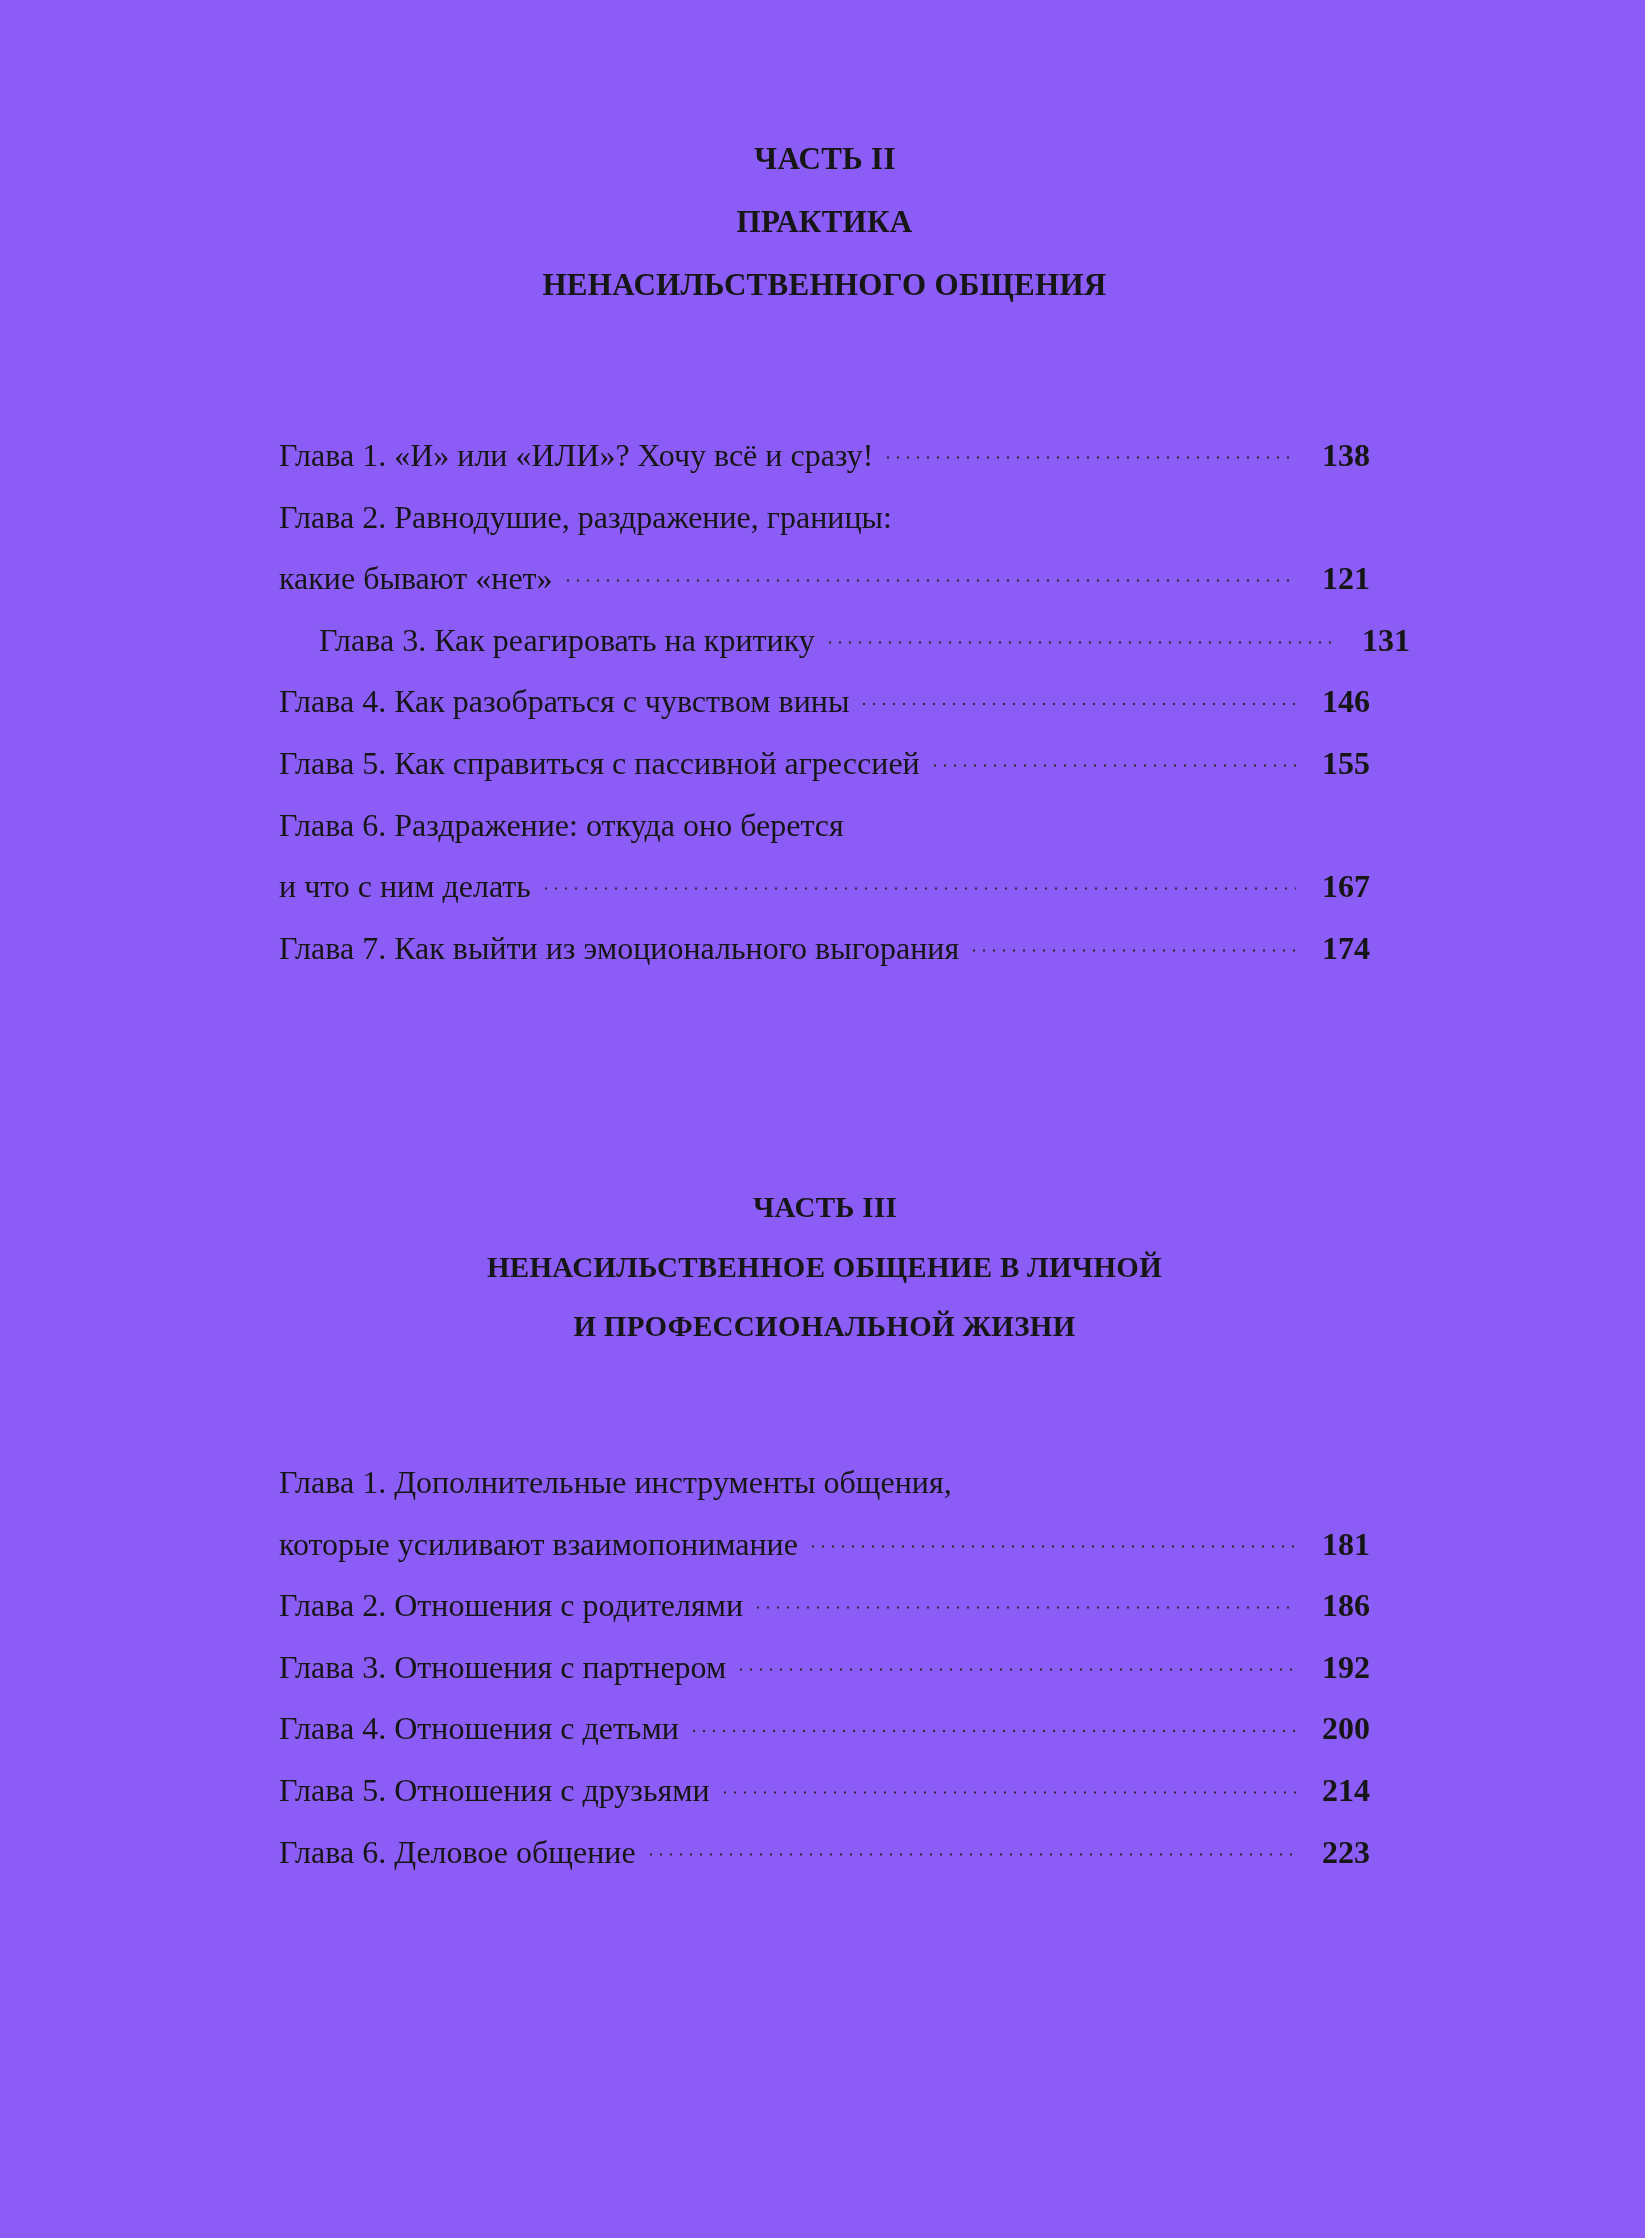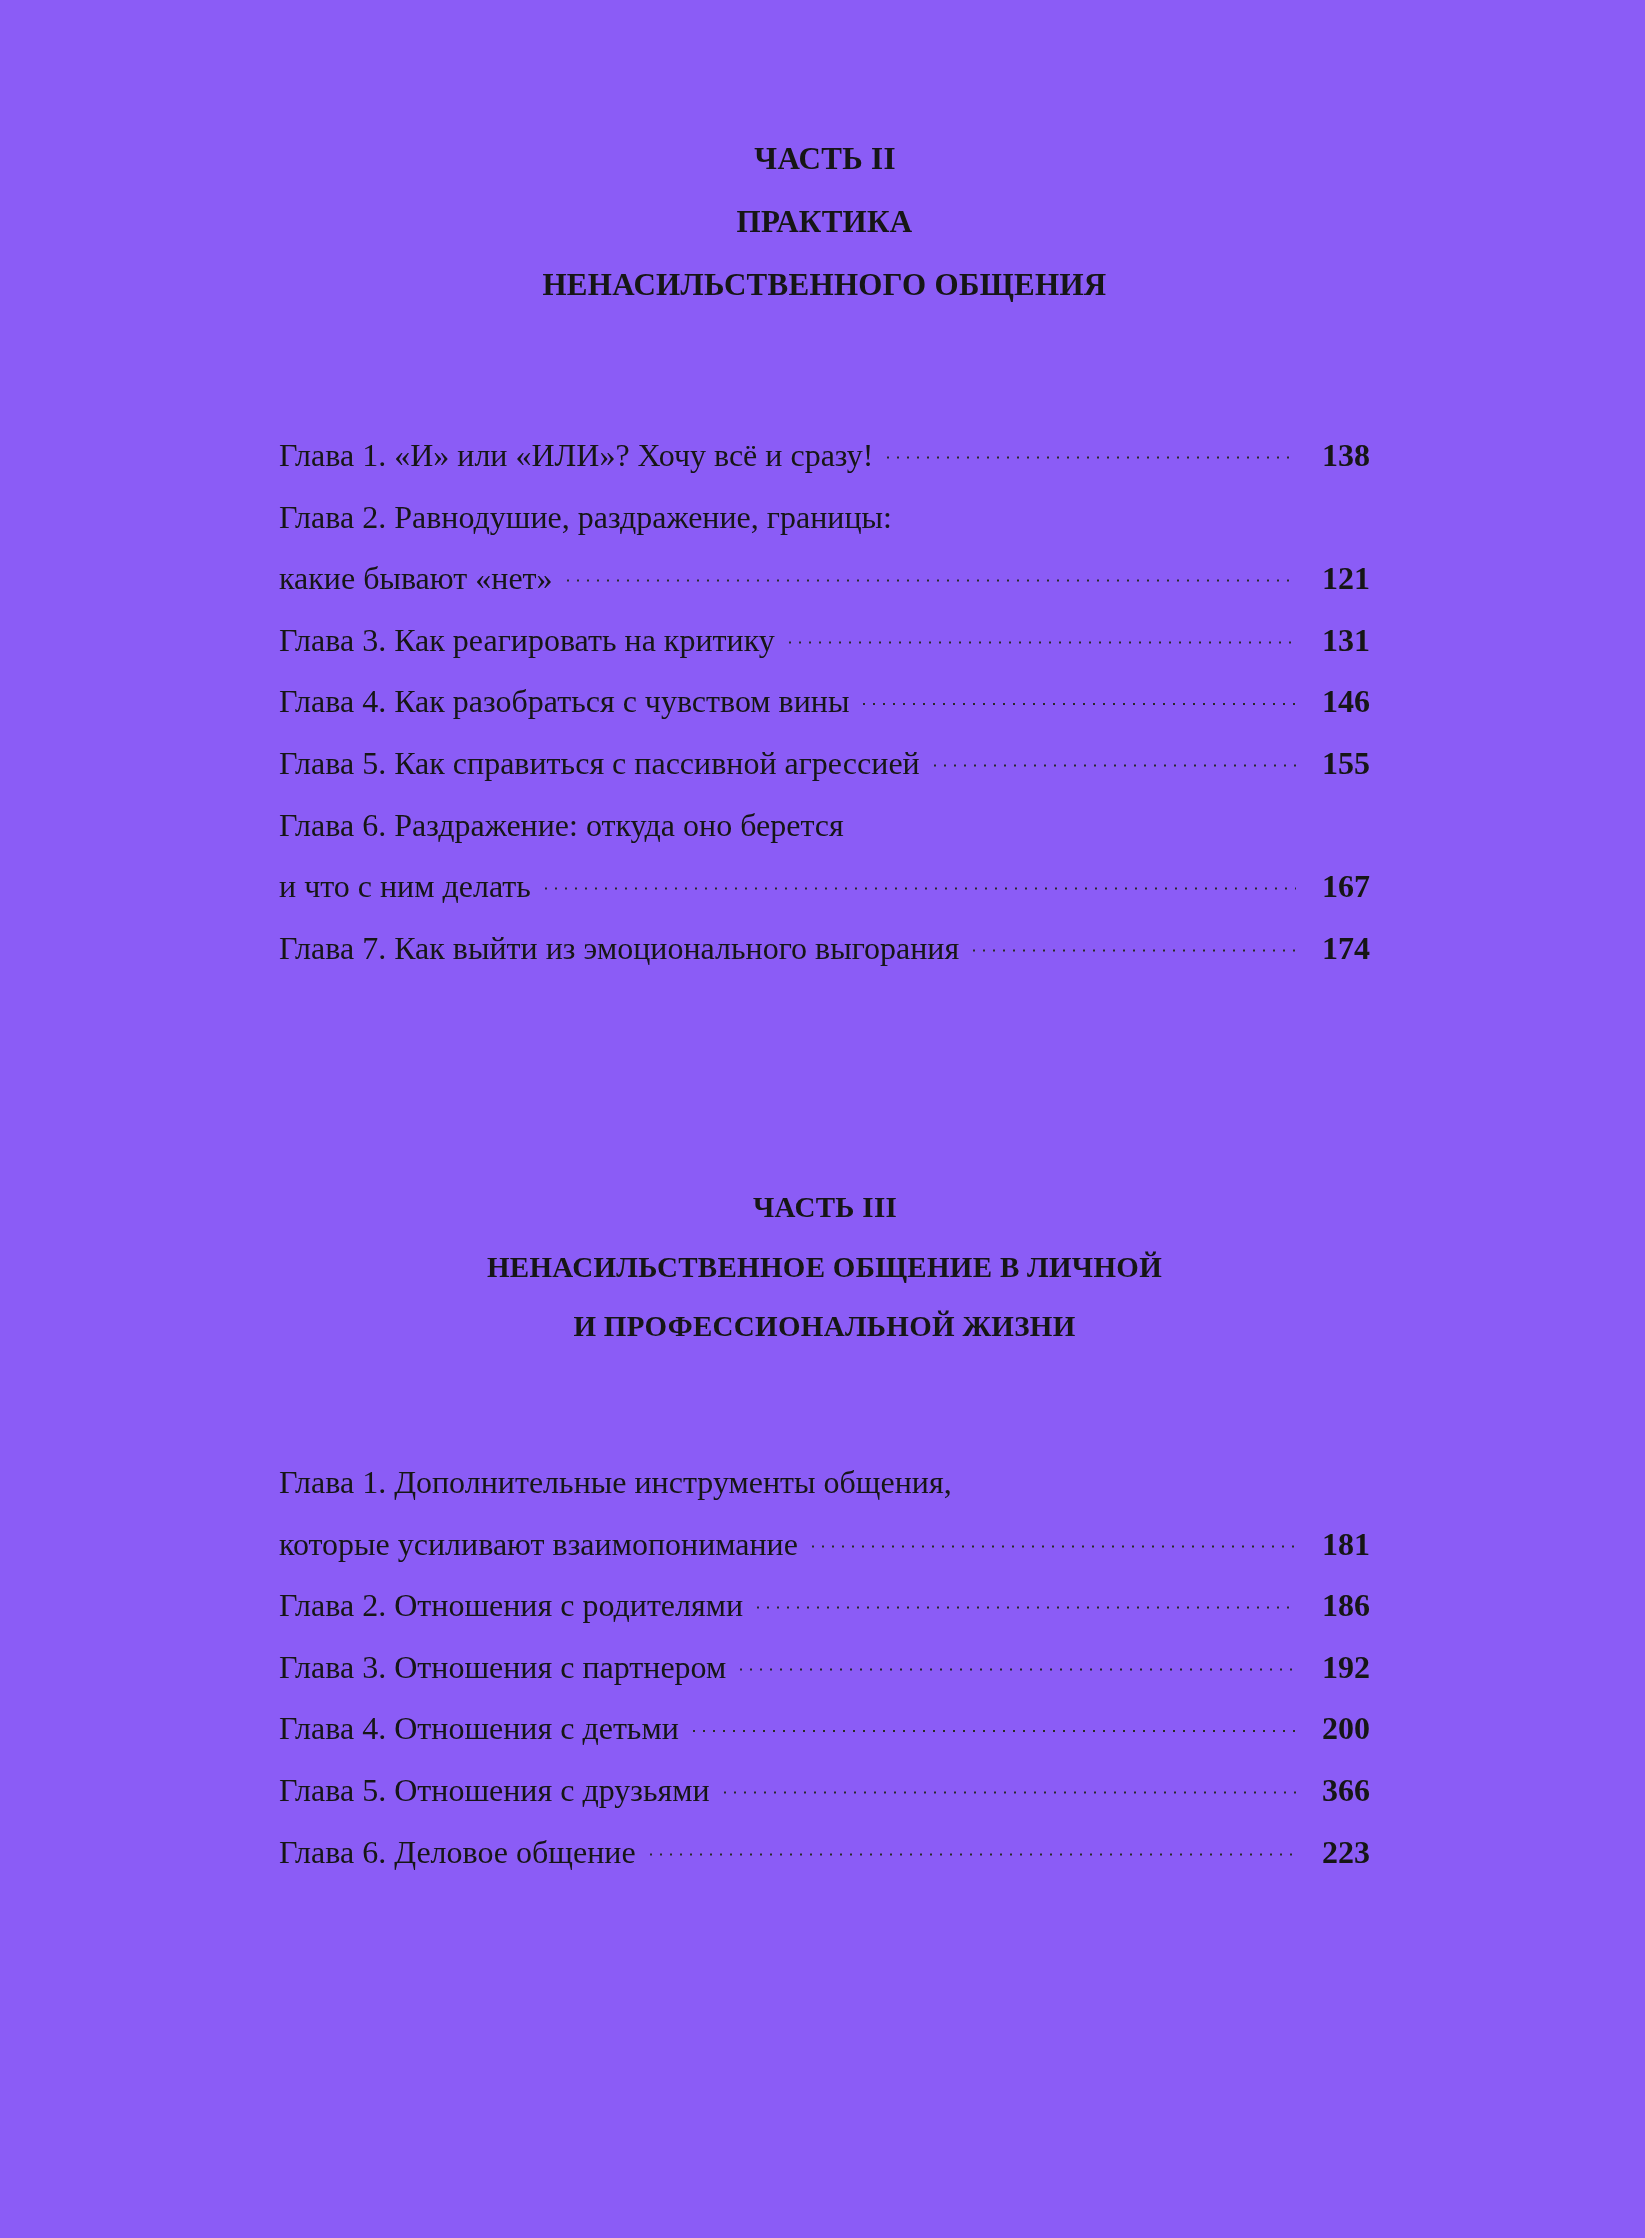--- a/index.html
+++ b/index.html
@@ -142,21 +142,21 @@
         <span class="toc-title">Глава 2. Равнодушие, раздражение, границы:</span>
         <span class="toc-leader"></span>
         <span class="toc-page empty">0</span>
       </div>
       <div class="toc-row" style="margin-top:24.6px;">
         <span class="toc-title">какие бывают «нет»</span>
         <span class="toc-leader"></span>
         <span class="toc-page">121</span>
       </div>
 
-      <div class="toc-row" style="margin-top:24.6px;">
+      <div class="toc-row" style="margin-top:24.6px;margin-left:40px;">
         <span class="toc-title">Глава 3. Как реагировать на критику</span>
         <span class="toc-leader"></span>
         <span class="toc-page">131</span>
       </div>
 
       <div class="toc-row" style="margin-top:24.6px;">
         <span class="toc-title">Глава 4. Как разобраться с чувством вины</span>
         <span class="toc-leader"></span>
         <span class="toc-page">146</span>
       </div>
@@ -222,21 +222,21 @@
 
       <div class="toc-row" style="margin-top:24.6px;">
         <span class="toc-title">Глава 4. Отношения с детьми</span>
         <span class="toc-leader"></span>
         <span class="toc-page">200</span>
       </div>
 
       <div class="toc-row" style="margin-top:24.6px;">
         <span class="toc-title">Глава 5. Отношения с друзьями</span>
         <span class="toc-leader"></span>
-        <span class="toc-page">366</span>
+        <span class="toc-page">214</span>
       </div>
 
       <div class="toc-row" style="margin-top:24.6px;">
         <span class="toc-title">Глава 6. Деловое общение</span>
         <span class="toc-leader"></span>
         <span class="toc-page">223</span>
       </div>
 
     </div>
   </div>

